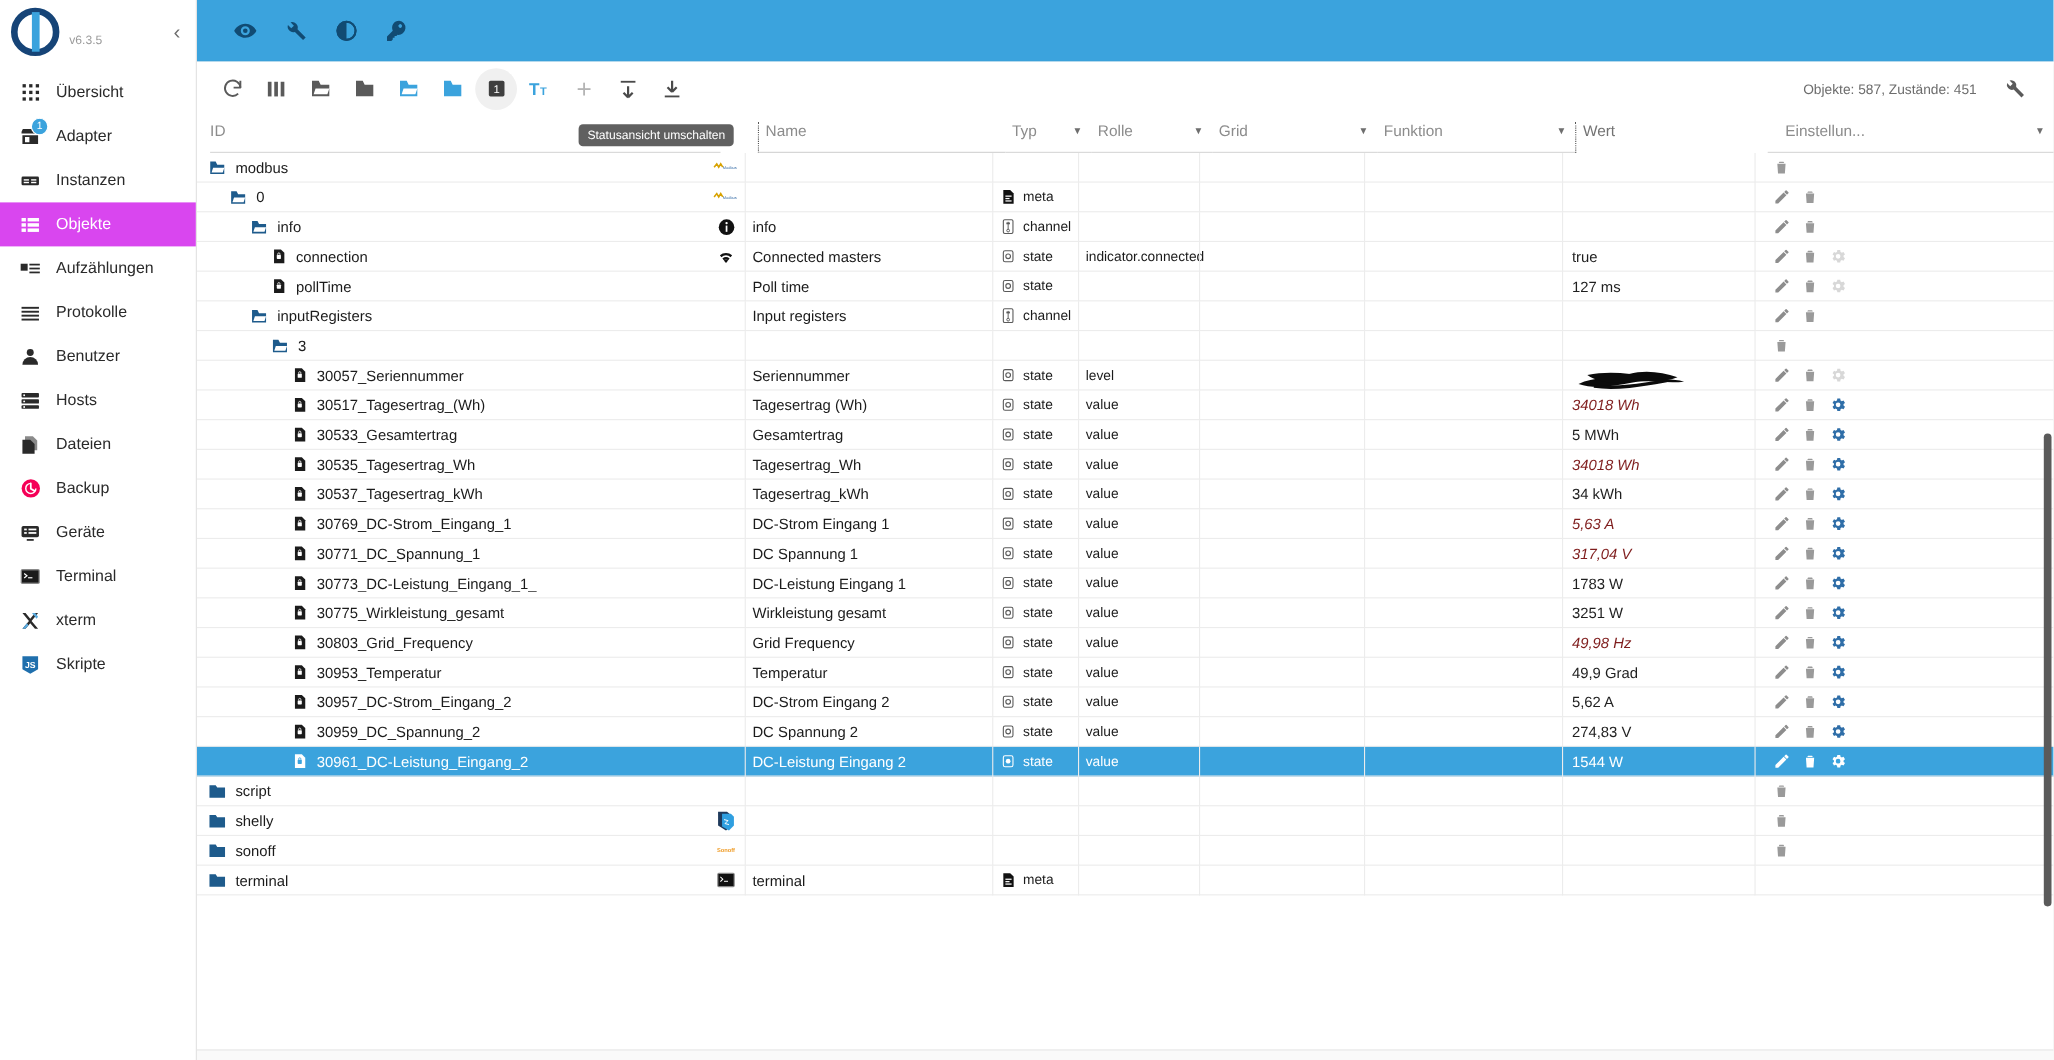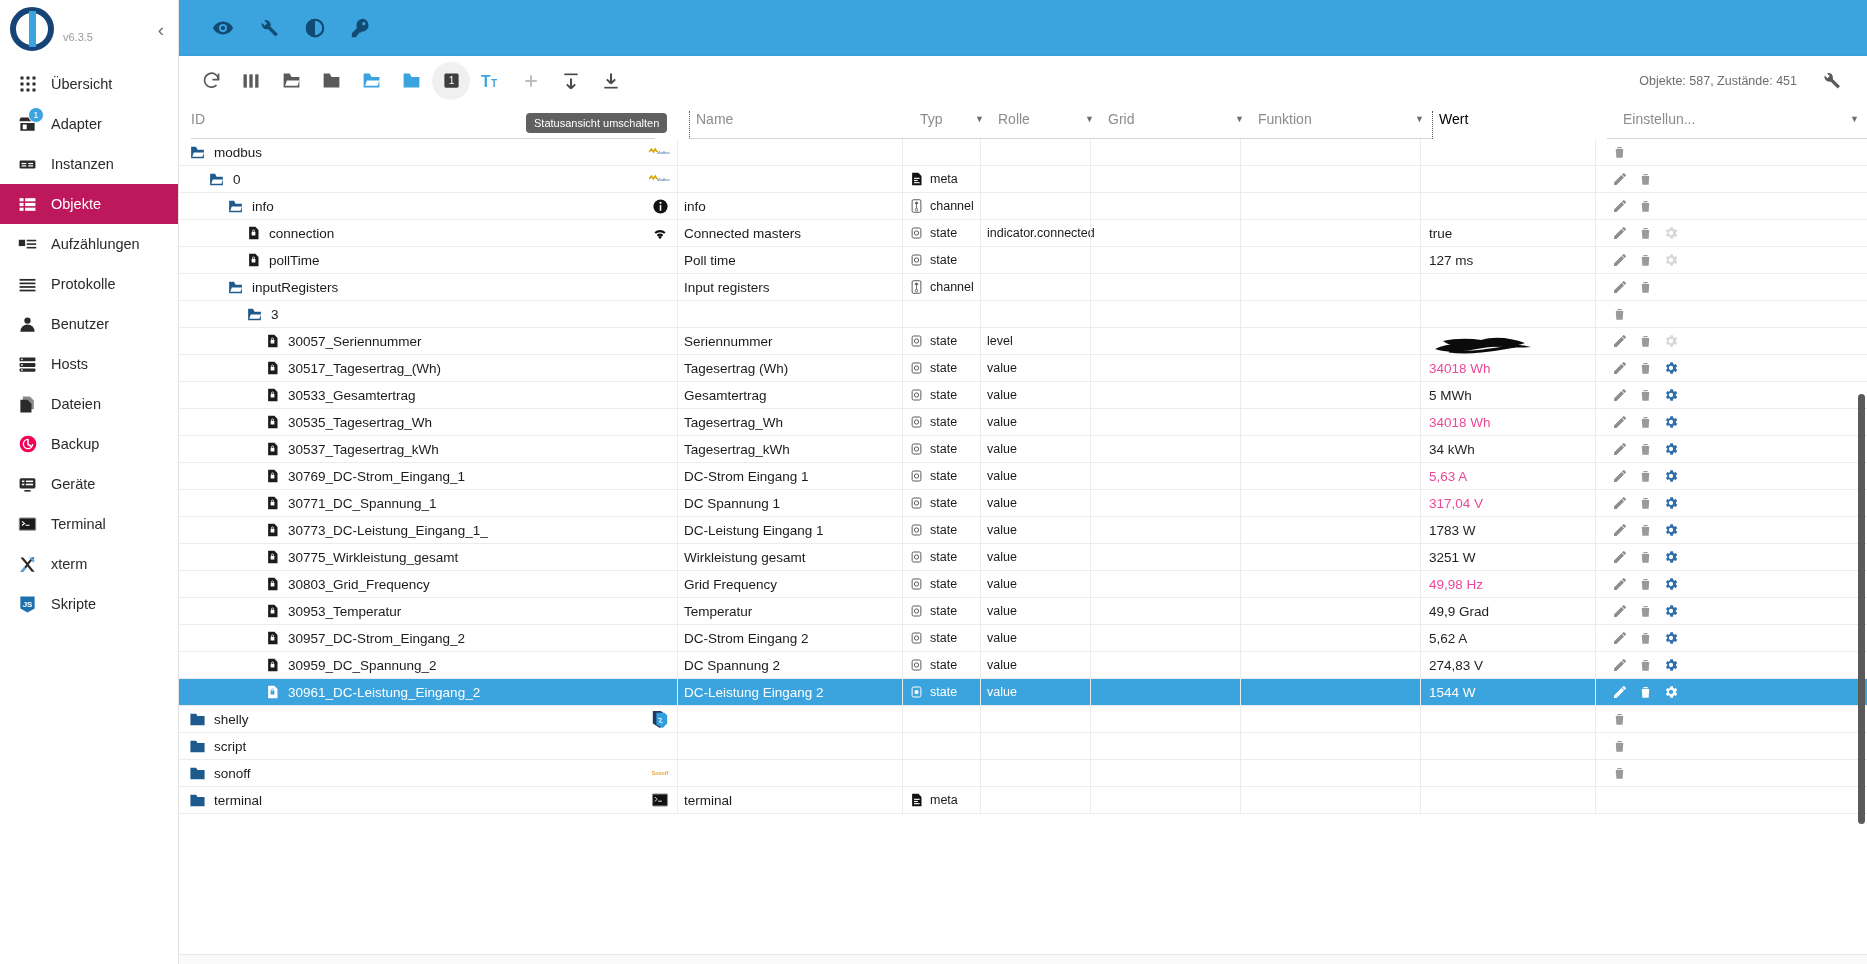--- a/index.html
+++ b/index.html
@@ -40,21 +40,21 @@
   .brand-collapse {
     position: absolute; right: 14px; top: 20px;
     font-size: 19px; color: #6e6e6e; cursor: pointer; line-height: 1;
   }
   .nav { display: flex; flex-direction: column; padding-top: 2px; }
   .nav-item {
     height: 40px; display: flex; align-items: center;
     padding-left: 17px; gap: 13px; cursor: pointer; position: relative;
     color: #2a2a2a; font-size: 14.5px;
   }
-  .nav-item.active { background: #be185d; color: #ffffff; }
+  .nav-item.active { background: #d946ef; color: #ffffff; }
   .nav-ico {
     width: 21px; height: 21px; display: flex;
     align-items: center; justify-content: center;
     flex: 0 0 21px; position: relative;
   }
   .nav-ico svg { display: block; }
   .badge {
     position: absolute; left: 11px; top: -7px;
     background: #3ba3dd; color: #fff; font-size: 9.5px;
     min-width: 16px; height: 16px; border-radius: 50%;
@@ -131,21 +131,21 @@
   .c-name { width: 225px; flex: 0 0 225px; padding-left: 6px; border-left: 1px solid #ececec; height: 27px; display: flex; align-items: center; overflow: hidden; white-space: nowrap; }
   .c-typ { width: 78px; flex: 0 0 78px; display: flex; align-items: center; gap: 6px; padding-left: 6px; border-left: 1px solid #ececec; height: 27px; font-size: 12.5px; }
   .c-rolle { width: 110px; flex: 0 0 110px; padding-left: 6px; border-left: 1px solid #ececec; height: 27px; display: flex; align-items: center; font-size: 12.5px; }
   .c-raum { width: 150px; flex: 0 0 150px; border-left: 1px solid #ececec; height: 27px; }
   .c-funk { width: 180px; flex: 0 0 180px; border-left: 1px solid #ececec; height: 27px; }
   .c-wert { width: 175px; flex: 0 0 175px; padding-left: 8px; border-left: 1px solid #ececec; height: 27px; display: flex; align-items: center; }
   .c-act { flex: 1; display: flex; align-items: center; gap: 10px; padding-left: 16px; border-left: 1px solid #ececec; height: 27px; }
 
   .ind { display: inline-block; }
   .tree-label { margin-left: 8px; white-space: nowrap; }
-  .val-green { color: #ec4899; }
+  .val-green { color: #7f1d1d; font-style: italic; }
   .val-plain { color: #1f1f1f; }
   .row.sel .val-green, .row.sel .val-plain { color: #ffffff; }
 
   .act-ico { cursor: pointer; display: flex; }
   .redact {
     width: 118px; height: 17px; position: relative; overflow: visible;
   }
 
   .scrollbar {
     position: absolute; right: 2px; top: 255px;
@@ -448,21 +448,21 @@
           <span class="caret">▼</span>
         </div>
         <div class="hdr-cell" style="width:150px;flex:0 0 150px;padding-left:6px;">
           <span>Grid</span>
           <span class="caret">▼</span>
         </div>
         <div class="hdr-cell" style="width:180px;flex:0 0 180px;padding-left:6px;">
           <span>Funktion</span>
           <span class="caret">▼</span>
         </div>
-        <div class="hdr-cell dotted" style="width:175px;flex:0 0 175px;border-bottom:none;color:#000000;">Wert</div>
+        <div class="hdr-cell dotted" style="width:175px;flex:0 0 175px;border-bottom:none;color:#737373;">Wert</div>
         <div class="hdr-cell" style="flex:1;padding-left:16px;">
           <span>Einstellun...</span>
           <span class="caret">▼</span>
         </div>
       </div>
 
       <div class="tbl">
         <div id="rows">
             <div class="row">
               <div class="c-id">
@@ -1427,58 +1427,58 @@
               </div>
             </div>
             <div class="row">
               <div class="c-id">
                 <span class="ind" style="width: 0px;"></span>
                 <span style="display: flex;">
                   <svg width="17" height="17" viewBox="0 0 24 24" fill="#1e5b8c">
                     <path d="M10 4H2v16h20V7h-10l-2-3z"></path>
                   </svg>
                 </span>
+                <span class="tree-label">script</span>
+              </div>
+              <div class="c-ico"></div>
+              <div class="c-name"></div>
+              <div class="c-typ">
+                <span></span>
+              </div>
+              <div class="c-rolle"></div>
+              <div class="c-raum"></div>
+              <div class="c-funk"></div>
+              <div class="c-wert">
+                <span class="val-plain"></span>
+              </div>
+              <div class="c-act">
+                <span class="act-ico">
+                  <svg width="15" height="16" viewBox="0 0 24 24" fill="#9a9a9a">
+                    <path d="M6 7h12l-1 14H7zM9 4h6l1 2H8z"></path>
+                  </svg>
+                </span>
+              </div>
+            </div>
+            <div class="row">
+              <div class="c-id">
+                <span class="ind" style="width: 0px;"></span>
+                <span style="display: flex;">
+                  <svg width="17" height="17" viewBox="0 0 24 24" fill="#1e5b8c">
+                    <path d="M10 4H2v16h20V7h-10l-2-3z"></path>
+                  </svg>
+                </span>
                 <span class="tree-label">shelly</span>
               </div>
               <div class="c-ico">
                 <svg width="18" height="20" viewBox="0 0 20 22">
                   <path d="M2 2h9l5 4v10l-6 5-8-5z" fill="#1f3a5c"></path>
                   <path d="M6 4h9l3 3v9l-5 5-7-4z" fill="#2f9fe0"></path>
                   <path d="M8 10l4 1-3 3 4 1" stroke="#fff" stroke-width="1" fill="none"></path>
                 </svg>
               </div>
-              <div class="c-name"></div>
-              <div class="c-typ">
-                <span></span>
-              </div>
-              <div class="c-rolle"></div>
-              <div class="c-raum"></div>
-              <div class="c-funk"></div>
-              <div class="c-wert">
-                <span class="val-plain"></span>
-              </div>
-              <div class="c-act">
-                <span class="act-ico">
-                  <svg width="15" height="16" viewBox="0 0 24 24" fill="#9a9a9a">
-                    <path d="M6 7h12l-1 14H7zM9 4h6l1 2H8z"></path>
-                  </svg>
-                </span>
-              </div>
-            </div>
-            <div class="row">
-              <div class="c-id">
-                <span class="ind" style="width: 0px;"></span>
-                <span style="display: flex;">
-                  <svg width="17" height="17" viewBox="0 0 24 24" fill="#1e5b8c">
-                    <path d="M10 4H2v16h20V7h-10l-2-3z"></path>
-                  </svg>
-                </span>
-                <span class="tree-label">script</span>
-              </div>
-              <div class="c-ico"></div>
               <div class="c-name"></div>
               <div class="c-typ">
                 <span></span>
               </div>
               <div class="c-rolle"></div>
               <div class="c-raum"></div>
               <div class="c-funk"></div>
               <div class="c-wert">
                 <span class="val-plain"></span>
               </div>

